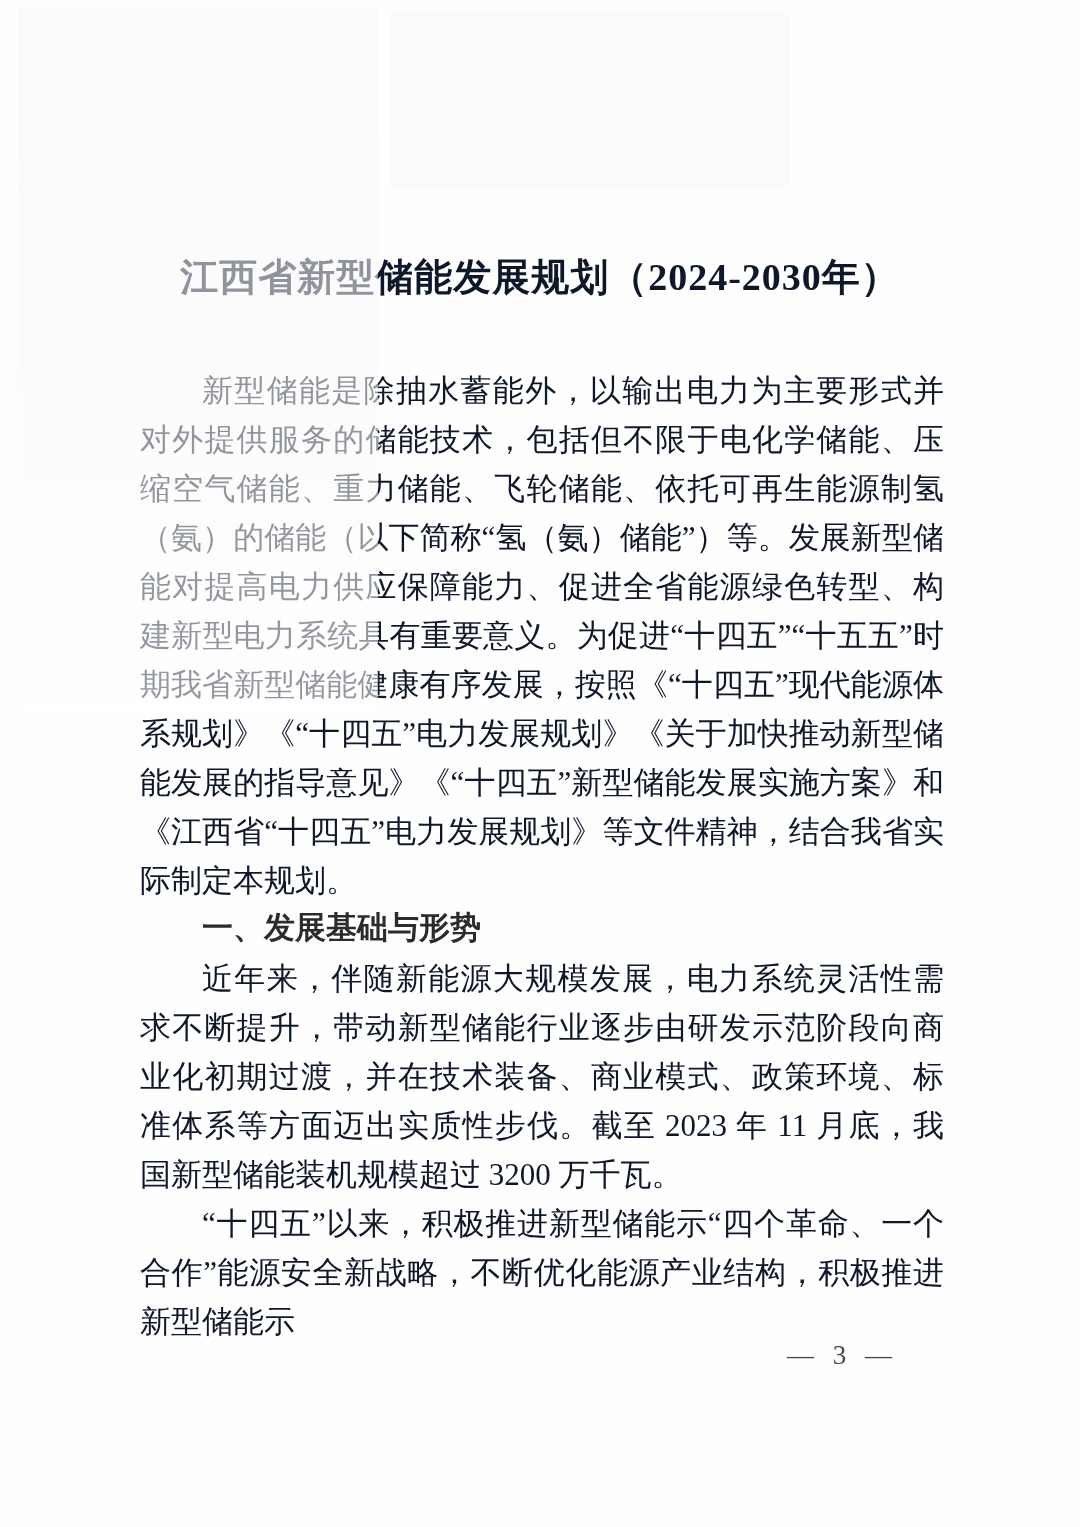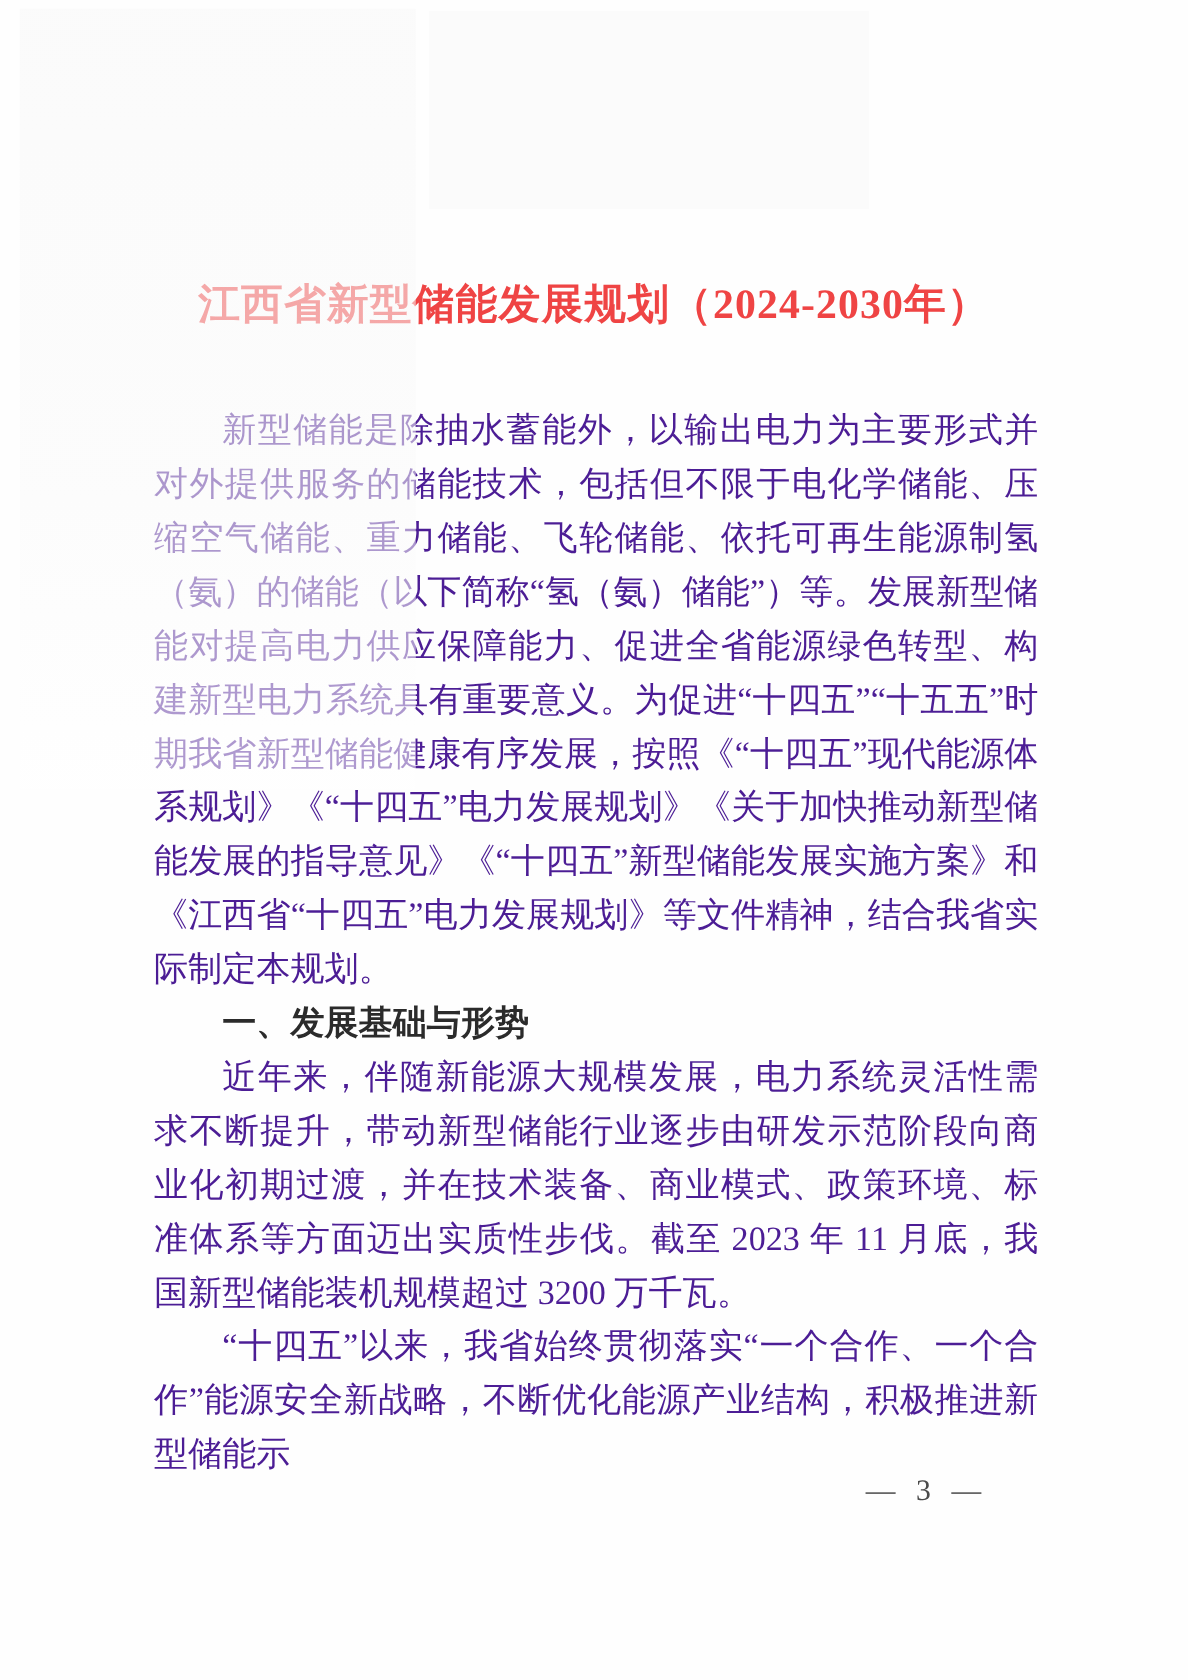--- a/index.html
+++ b/index.html
@@ -33,42 +33,42 @@
     opacity: 0.45;
     pointer-events: none;
   }
   .doc-title {
     margin: 0;
     padding: 256px 100px 0 100px;
     text-align: center;
     font-size: 38px;
     line-height: 1.15;
     font-weight: 700;
-    color: #ef4444;
+    color: #0f172a;
     letter-spacing: 1px;
   }
   .content {
     margin: 66px 136px 0 140px; 
     font-size: 31px;
     line-height: 49px;
     text-align: justify;
   }
   .para {
     margin: 0;
     text-indent: 2em;
-    color: #4c1d95;
+    color: #0f172a;
   }
   .heading-1 {
     margin: 0;
     text-indent: 2em;
     font-size: 31px;
     line-height: 49px;
     font-weight: 700;
     color: #2b2b2b;
-    font-family: Liberation Sans, sans-serif;
+    font-family: Liberation Mono, monospace;
   }
   .heading-2 {
     margin: 0;
     text-indent: 2em;
     font-size: 31px;
     line-height: 49px;
     font-weight: 400;
     color: #333333;
     font-family: "Liberation Serif", "DejaVu Serif", serif;
   }
@@ -94,19 +94,19 @@
 
   <div class="content">
 
     <p class="para">新型储能是除抽水蓄能外，以输出电力为主要形式并对外提供服务的储能技术，包括但不限于电化学储能、压缩空气储能、重力储能、飞轮储能、依托可再生能源制氢（氨）的储能（以下简称“氢（氨）储能”）等。发展新型储能对提高电力供应保障能力、促进全省能源绿色转型、构建新型电力系统具有重要意义。为促进“十四五”“十五五”时期我省新型储能健康有序发展，按照《“十四五”现代能源体系规划》《“十四五”电力发展规划》《关于加快推动新型储能发展的指导意见》《“十四五”新型储能发展实施方案》和《江西省“十四五”电力发展规划》等文件精神，结合我省实际制定本规划。</p>
 
     <h2 class="heading-1">一、发展基础与形势</h2>
 
 
     <p class="para">近年来，伴随新能源大规模发展，电力系统灵活性需求不断提升，带动新型储能行业逐步由研发示范阶段向商业化初期过渡，并在技术装备、商业模式、政策环境、标准体系等方面迈出实质性步伐。截至 2023 年 11 月底，我国新型储能装机规模超过 3200 万千瓦。</p>
 
-    <p class="para">“十四五”以来，我省始终贯彻落实“一个合作、一个合作”能源安全新战略，不断优化能源产业结构，积极推进新型储能示</p>
+    <p class="para">“十四五”以来，积极推进新型储能示“四个革命、一个合作”能源安全新战略，不断优化能源产业结构，积极推进新型储能示</p>
 
   </div>
 
   <div class="page-number">— 3 —</div>
 
 </div>
 
 </body></html>

